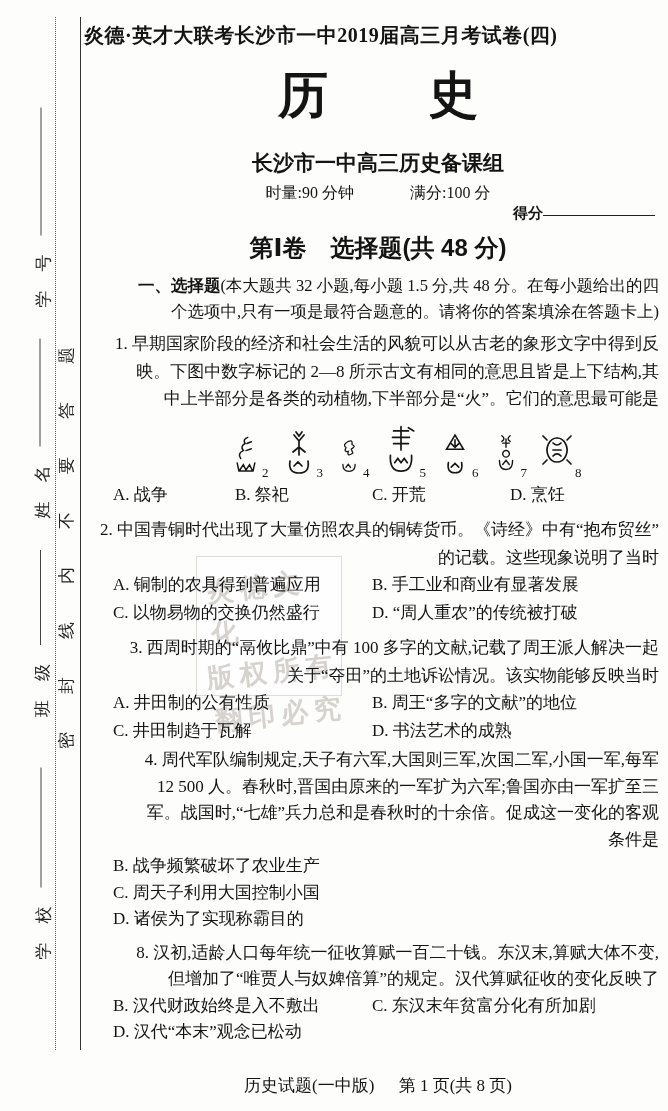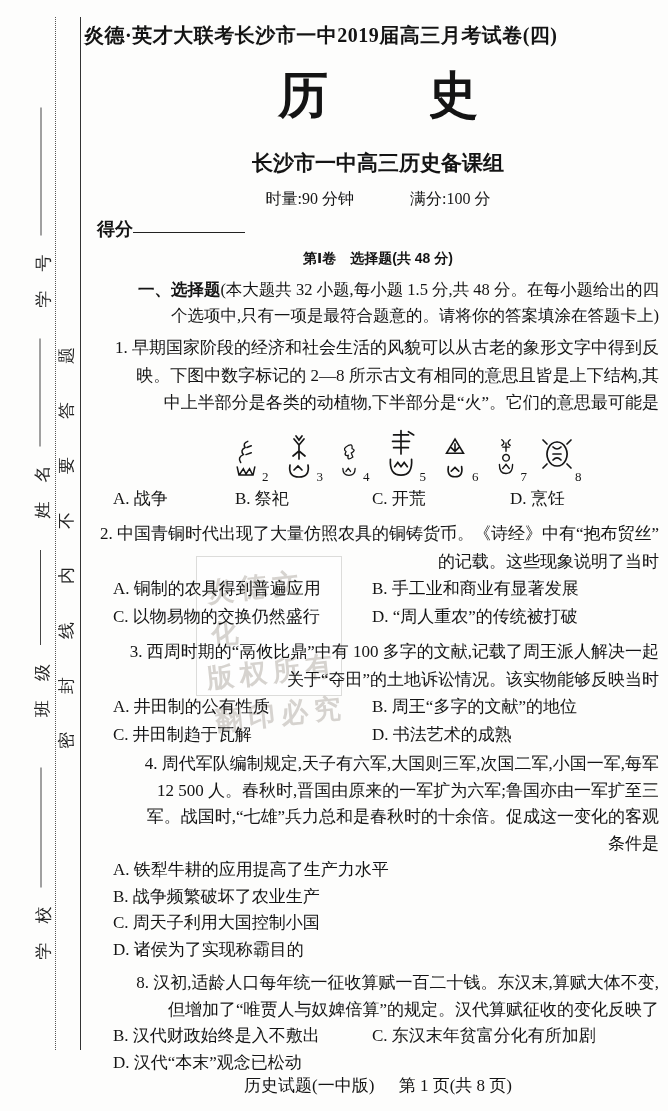--- a/index.html
+++ b/index.html
@@ -29,26 +29,26 @@
     line-height:43px;font-family:"Liberation Sans","DejaVu Sans",sans-serif;}
   .wm-0{margin-left:16px;} .wm-1{margin-left:7px;} .wm-2{margin-left:11px;}
   
   #main{position:absolute;left:97px;top:0;width:562px;z-index:2;}
   #header-title{margin-top:22px;margin-left:-13px;white-space:nowrap;
     font-size:20px;font-weight:700;letter-spacing:.5px;
     font-family:"Liberation Serif","DejaVu Serif",serif;}
   .sans{font-family:"Liberation Sans","DejaVu Sans",sans-serif;}
   #subject-title{margin-top:13px;text-align:center;font-size:50px;font-weight:900;}
   #group-line{margin-top:20px;text-align:center;font-size:21px;font-weight:700;}
-  #meta-row{margin-top:12px;display:flex;justify-content:center;gap:56px;font-size:16px;}
-  #score-row{margin-top:7px;padding-right:4px;font-size:18px;}
+  #meta-row{margin-top:6px;display:flex;justify-content:center;gap:56px;font-size:16px;}
+  #score-row{text-align:right;padding-right:4px;font-size:15px;}
   #score-row .score-label{font-weight:700;}
   #score-row .score-blank{display:inline-block;width:112px;height:2px;
     border-bottom:1.5px solid #222;vertical-align:2px;}
-  #section-title{margin-top:9px;text-align:center;font-size:14px;font-weight:700;}
+  #section-title{margin-top:9px;text-align:center;font-size:24px;font-weight:700;}
   #intro{margin-top:8px;font-size:16.5px;line-height:26px;}
   #intro .lead{font-weight:700;}
   .qline{white-space:nowrap;text-align:right;}
   #questions{margin-top:5px;font-size:17px;line-height:27.5px;}
   .q{padding-left:22px;}
   .q .first{text-indent:-22px;}
   .opts{display:grid;margin-left:-6px;}
   .cols4{grid-template-columns:122px 137px 138px 1fr;}
   .cols2{grid-template-columns:259px 1fr;}
   .cols1{grid-template-columns:1fr;}
@@ -197,21 +197,20 @@
         <span>D. 书法艺术的成熟</span>
       </div>
     </div>
 
     <div class="q" id="q4">
       <div class="qline first">4. 周代军队编制规定,天子有六军,大国则三军,次国二军,小国一军,每军</div>
       <div class="qline">12 500 人。春秋时,晋国由原来的一军扩为六军;鲁国亦由一军扩至三</div>
       <div class="qline">军。战国时,“七雄”兵力总和是春秋时的十余倍。促成这一变化的客观</div>
       <div class="qline">条件是</div>
       <div class="opts cols1">
-        <span>A. 铁犁牛耕的应用提高了生产力水平</span>
         <span>B. 战争频繁破坏了农业生产</span>
         <span>C. 周天子利用大国控制小国</span>
         <span>D. 诸侯为了实现称霸目的</span>
       </div>
     </div>
 
     <div class="q" id="q5">
       <div class="qline first">8. 汉初,适龄人口每年统一征收算赋一百二十钱。东汉末,算赋大体不变,</div>
       <div class="qline">但增加了“唯贾人与奴婢倍算”的规定。汉代算赋征收的变化反映了</div>
       <div class="opts cols2">

